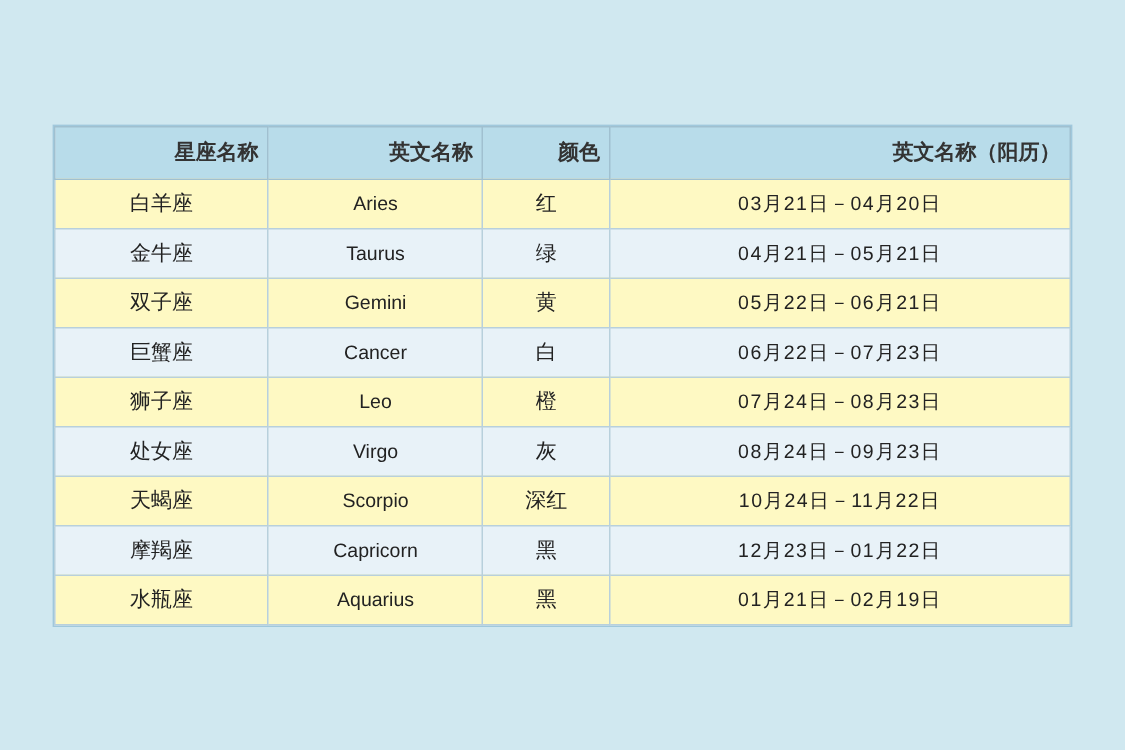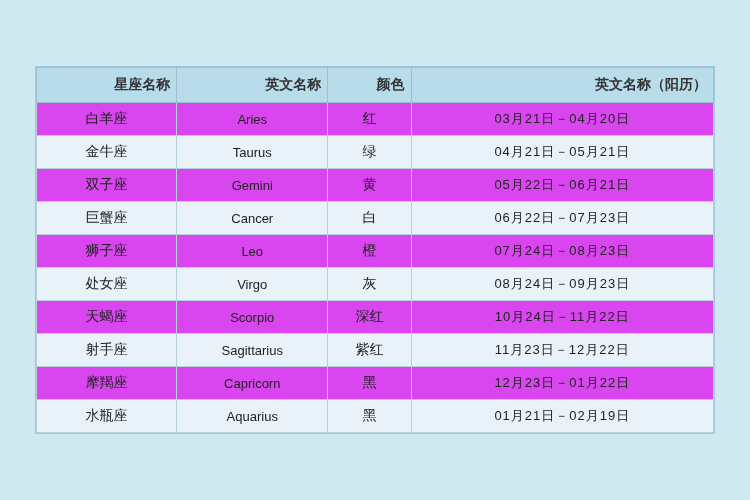--- a/index.html
+++ b/index.html
@@ -34,21 +34,21 @@
       background-color: #b8dcea;
       color: #333;
       font-weight: bold;
       text-align: right;
       padding: 8px 6px;
       border: 1px solid #a0c0d0;
       font-size: 14px;
     }
 
     tbody tr {
-      background-color: #d946ef;
+      background-color: #fef9c3;
     }
 
     tbody tr:nth-child(even) {
       background-color: #e8f2f8;
     }
 
     tbody tr td {
       text-align: center;
       padding: 7px 6px;
       border: 1px solid #b8d0dc;
@@ -117,26 +117,20 @@
           <td>灰</td>
           <td>08月24日－09月23日</td>
         </tr>
         <tr>
           <td>天蝎座</td>
           <td>Scorpio</td>
           <td>深红</td>
           <td>10月24日－11月22日</td>
         </tr>
         <tr>
-          <td>射手座</td>
-          <td>Sagittarius</td>
-          <td>紫红</td>
-          <td>11月23日－12月22日</td>
-        </tr>
-        <tr>
           <td>摩羯座</td>
           <td>Capricorn</td>
           <td>黑</td>
           <td>12月23日－01月22日</td>
         </tr>
         <tr>
           <td>水瓶座</td>
           <td>Aquarius</td>
           <td>黑</td>
           <td>01月21日－02月19日</td>

